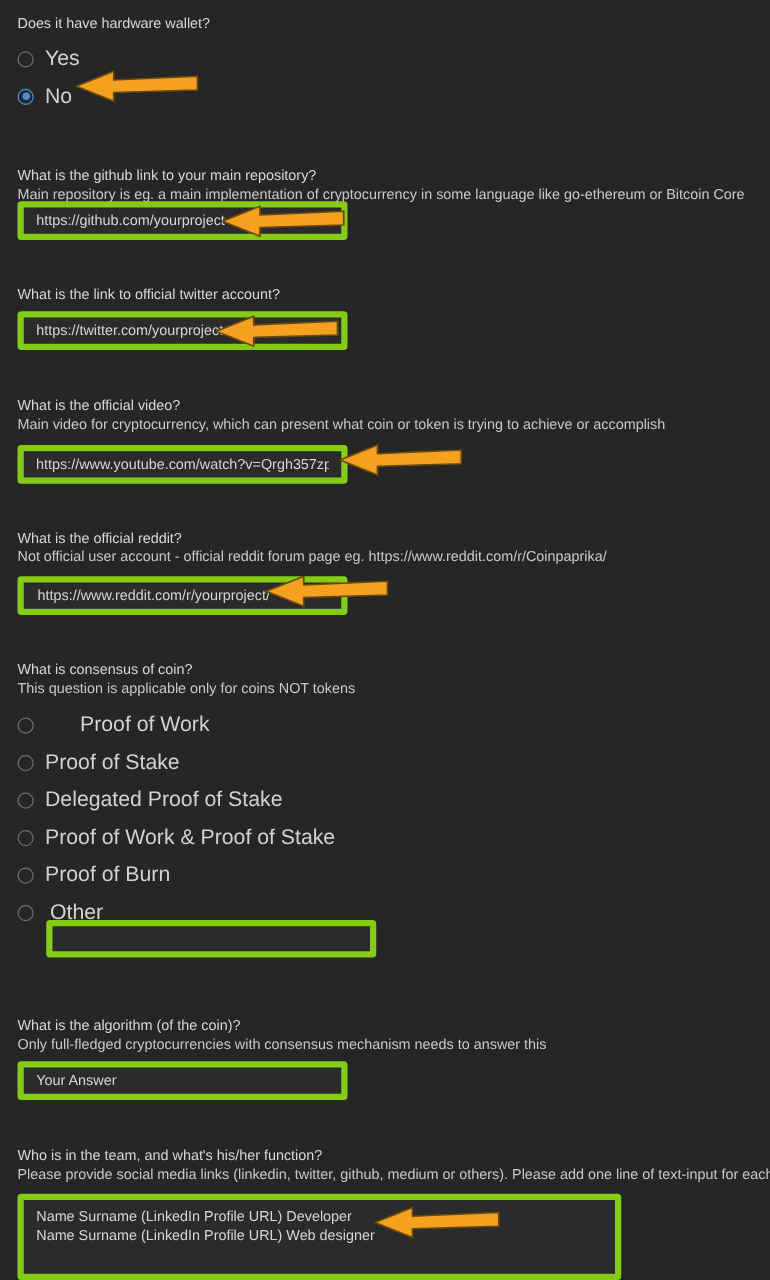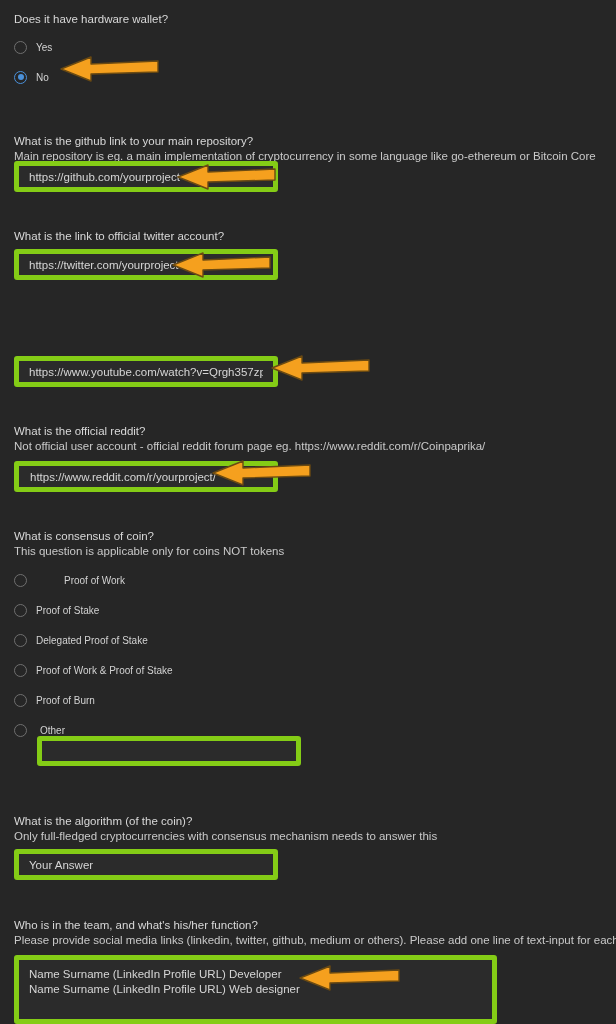--- a/index.html
+++ b/index.html
@@ -64,21 +64,21 @@
     content: "";
     position: absolute;
     left: 50%; top: 50%;
     width: 6px; height: 6px;
     margin-left: -3px; margin-top: -3px;
     border-radius: 50%;
     background: #4a90d9;
   }
   .radio-label {
     margin-left: 9px;
-    font-size: 10px;
+    font-size: 17px;
     color: #d2d2d2;
     white-space: nowrap;
   }
   .radio-label.indent { margin-left: 13px; }
 
   
   .textbox {
     position: absolute;
     box-sizing: border-box;
     background: #2b2b2b;
@@ -124,20 +124,24 @@
     <div class="q-title">What is the github link to your main repository?</div>
     <div class="q-desc">Main repository is eg. a main implementation of cryptocurrency in some language like go-ethereum or Bitcoin Core</div>
   </div>
   <input class="textbox" type="text" style="left: 14px; top: 161px; width: 264px; height: 31px;" value="https://github.com/yourproject">
 
   <div class="qblock" style="top:229px;">
     <div class="q-title">What is the link to official twitter account?</div>
   </div>
   <input class="textbox" type="text" style="left: 14px; top: 249px; width: 264px; height: 31px;" value="https://twitter.com/yourproject">
 
+  <div class="qblock" style="top:318px;">
+    <div class="q-title">What is the official video?</div>
+    <div class="q-desc">Main video for cryptocurrency, which can present what coin or token is trying to achieve or accomplish</div>
+  </div>
   <input class="textbox" type="text" style="left: 14px; top: 356px; width: 264px; height: 31px;" value="https://www.youtube.com/watch?v=Qrgh357zpkU">
 
   <div class="qblock" style="top:424px;">
     <div class="q-title">What is the official reddit?</div>
     <div class="q-desc">Not official user account - official reddit forum page eg. https://www.reddit.com/r/Coinpaprika/</div>
   </div>
   <input class="textbox" type="text" style="left: 14px; top: 461px; width: 264px; height: 31px; padding-left: 11px;" value="https://www.reddit.com/r/yourproject/">
 
   <div class="qblock" style="top:529px;">
     <div class="q-title">What is consensus of coin?</div>

